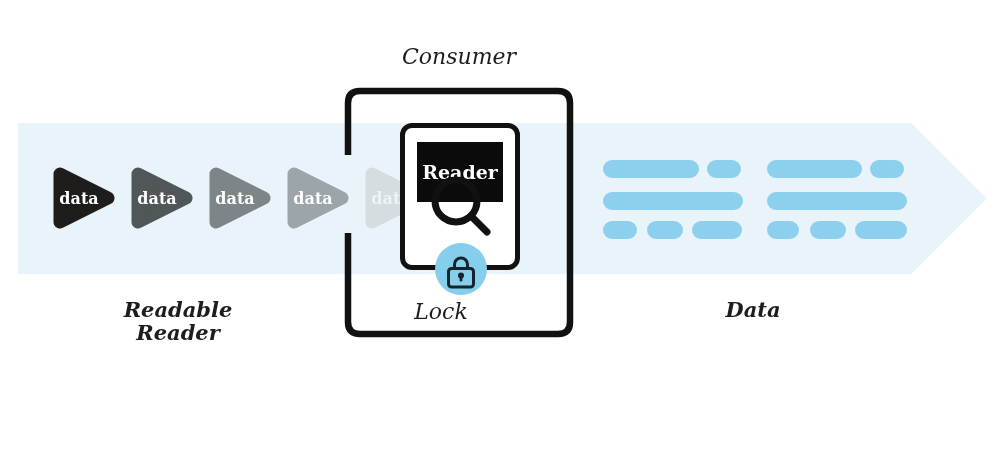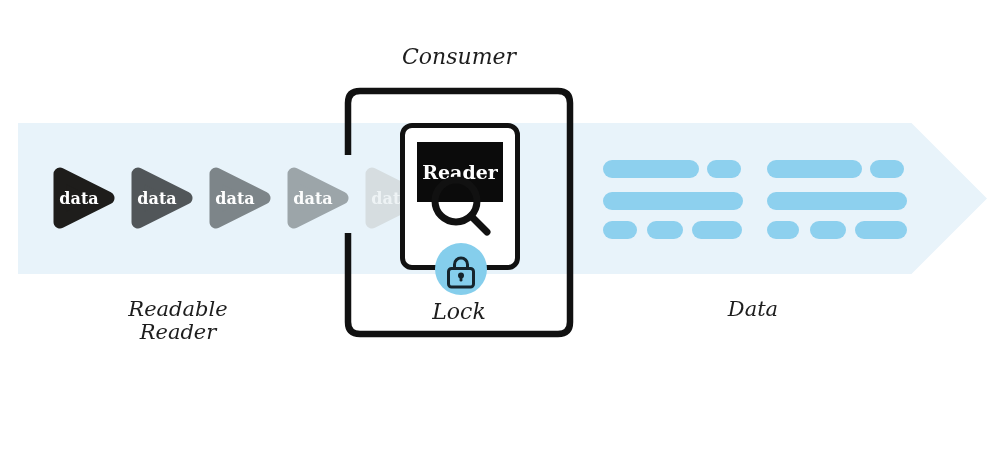--- a/index.html
+++ b/index.html
@@ -35,23 +35,23 @@
     position:absolute; left:435px; top:243px; width:52px; height:52px;
     border-radius:50%;
   }
   
   .pbar { position:absolute; height:18px; border-radius:9px; }
   
   .lbl {
     position:absolute; font-style:italic; color:#1d1d1d;
     font-size:22px; text-align:center; line-height:24px;
   }
-  .lbl.two-line { font-size:21px; line-height:23px; }
+  .lbl.two-line { font-size:21px; line-height:23px;font-weight:bold; }
   .lbl-consumer { left:345px; top:45px; width:228px; }
-  .lbl-lock { left:345px; top:300px; width:228px; }
+  .lbl-lock { left:327px; top:300px; width:228px; }
   .lbl-readable { left:78px; top:298px; width:200px; }
   .lbl-processed { left:653px; top:298px; width:200px; }
 </style>
 </head>
 <body>
 
 <div class="canvas">
 
   <div class="band" style="background: rgb(232, 243, 250);"></div>
 

